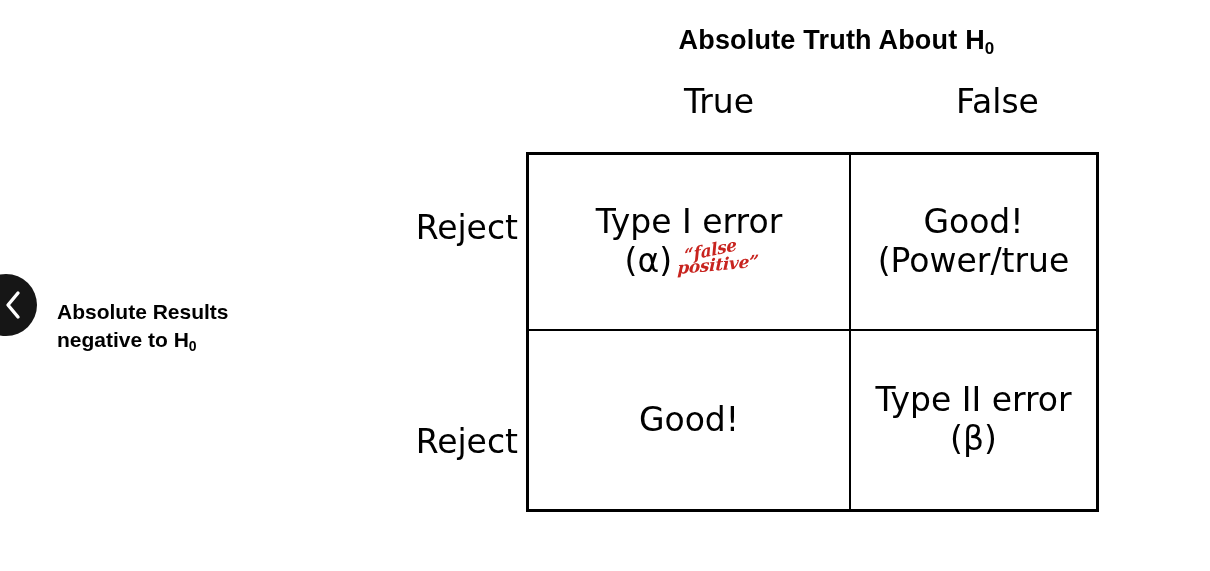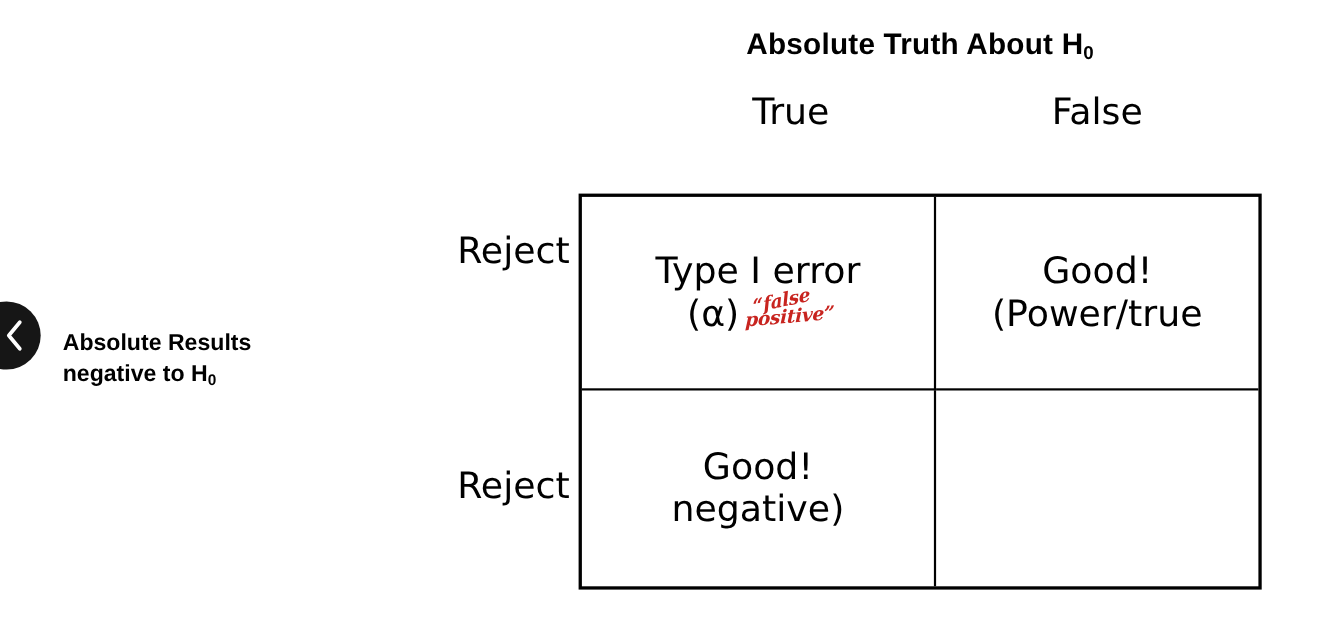--- a/index.html
+++ b/index.html
@@ -90,28 +90,27 @@
     font-family: "DejaVu Sans", sans-serif;
   }
   .row-head.reject      { top: 209px; }
   .row-head.fail-reject { top: 384px; }
 
   
   .matrix {
     position: absolute;
     left: 526px;
     top: 152px;
-    width: 621px;
+    width: 573px;
     height: 360px;
     border: 3px solid #000;
     box-sizing: border-box;
     display: grid;
     grid-template-columns: 322px 1fr;
     grid-template-rows: 176px 1fr;
-    margin-top: 24px;
   }
   .cell {
     position: relative;
     box-sizing: border-box;
     display: flex;
     flex-direction: column;
     align-items: center;
     justify-content: center;
     font-size: 33px;
     line-height: 1.17;
@@ -200,17 +199,20 @@
     </span>
   </div>
 
   <div class="cell c-tr">
     <span class="cell-line">Good!</span>
     <span class="cell-line">(Power/true</span>
   </div>
 
   <div class="cell c-bl">
     <span class="cell-line">Good!</span>
-    <span class="cell-line">negative)</span>
-  </div>
-
+  </div>
+
+  <div class="cell c-br">
+    <span class="cell-line">Type II error</span>
+    <span class="cell-line">(β)</span>
+  </div>
 
 </div>
 
 </body></html>

